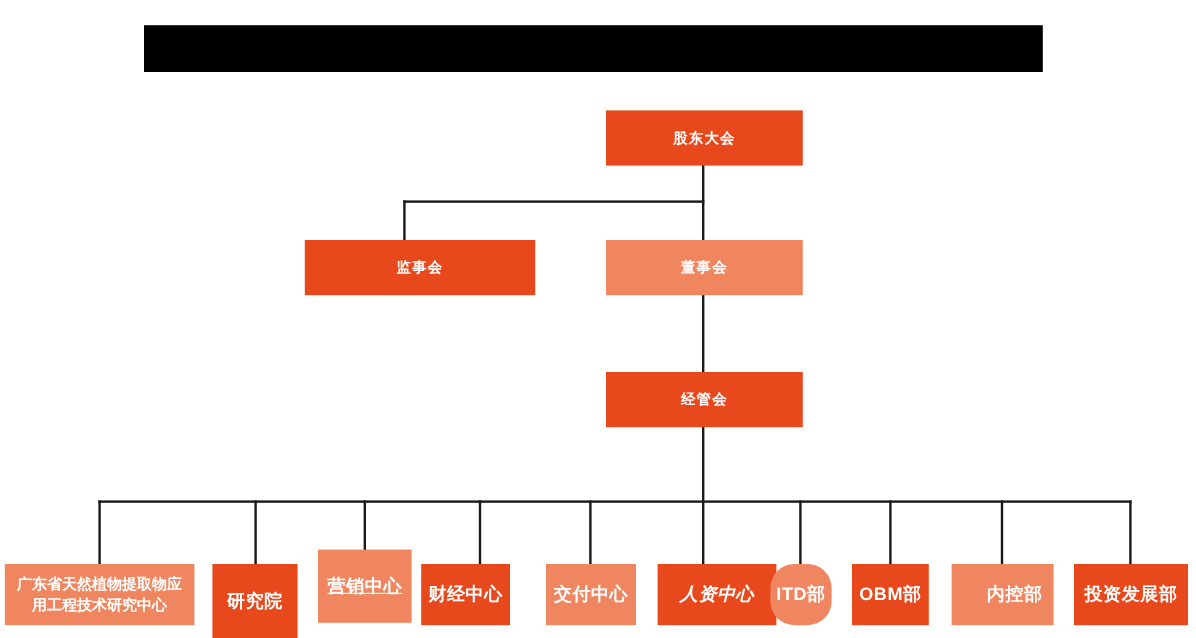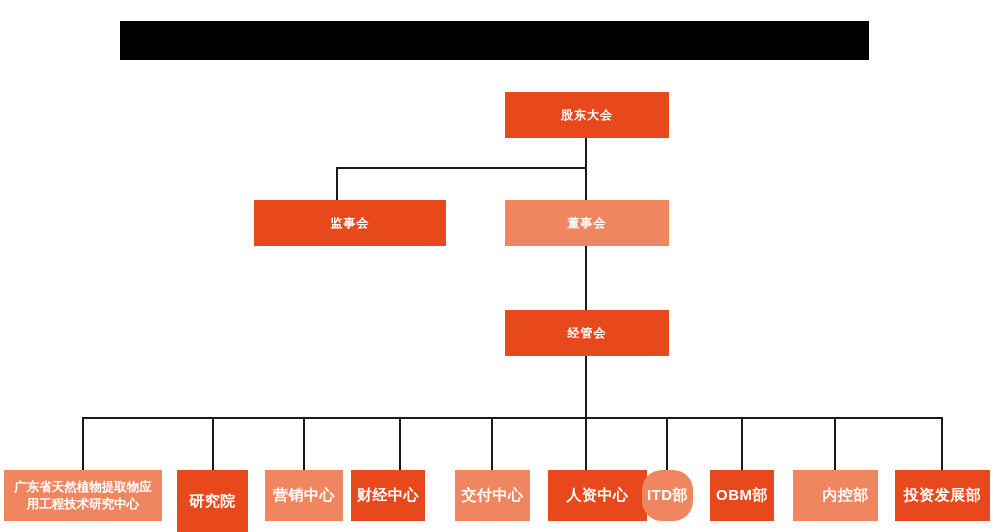--- a/index.html
+++ b/index.html
@@ -64,27 +64,27 @@
   <div class="node" style="left:254px;top:200px;width:192px;height:46px;" data-variant="dark">监事会</div>
 
   <div class="node" style="left:505px;top:200px;width:164px;height:46px;" data-variant="light">董事会</div>
 
   <div class="node" style="left:505px;top:310px;width:164px;height:46px;" data-variant="dark">经管会</div>
 
   <div class="node dept dept-long" style="left:4px;top:470px;width:158px;height:51px;" data-variant="light">广东省天然植物提取物应用工程技术研究中心</div>
 
   <div class="node dept" style="left:177px;top:470px;width:71px;height:62px;" data-variant="dark">研究院</div>
 
-  <div class="node dept" style="left:265px;top:470px;width:78px;height:51px;" data-variant="light">营销中心</div>
+  <div class="node dept" style="left:265px;top:458px;width:78px;height:61px;text-decoration:underline;" data-variant="light">营销中心</div>
 
   <div class="node dept" style="left:351px;top:470px;width:74px;height:51px;" data-variant="dark">财经中心</div>
 
   <div class="node dept" style="left:455px;top:470px;width:75px;height:51px;" data-variant="light">交付中心</div>
 
-  <div class="node dept" style="left:548px;top:470px;width:99px;height:51px;" data-variant="dark">人资中心</div>
+  <div class="node dept" style="left:548px;top:470px;width:99px;height:51px;font-style:italic;" data-variant="dark">人资中心</div>
 
   <div class="node dept" style="left:642px;top:470px;width:51px;height:51px;border-radius:20px;" data-variant="light">ITD部</div>
 
   <div class="node dept" style="left:710px;top:470px;width:64px;height:51px;" data-variant="dark">OBM部</div>
 
   <div class="node dept" style="left:793px;top:470px;width:85px;height:51px;padding-left:20px;" data-variant="light">内控部</div>
 
   <div class="node dept" style="left:895px;top:470px;width:95px;height:51px;" data-variant="dark">投资发展部</div>
 
 </div>

